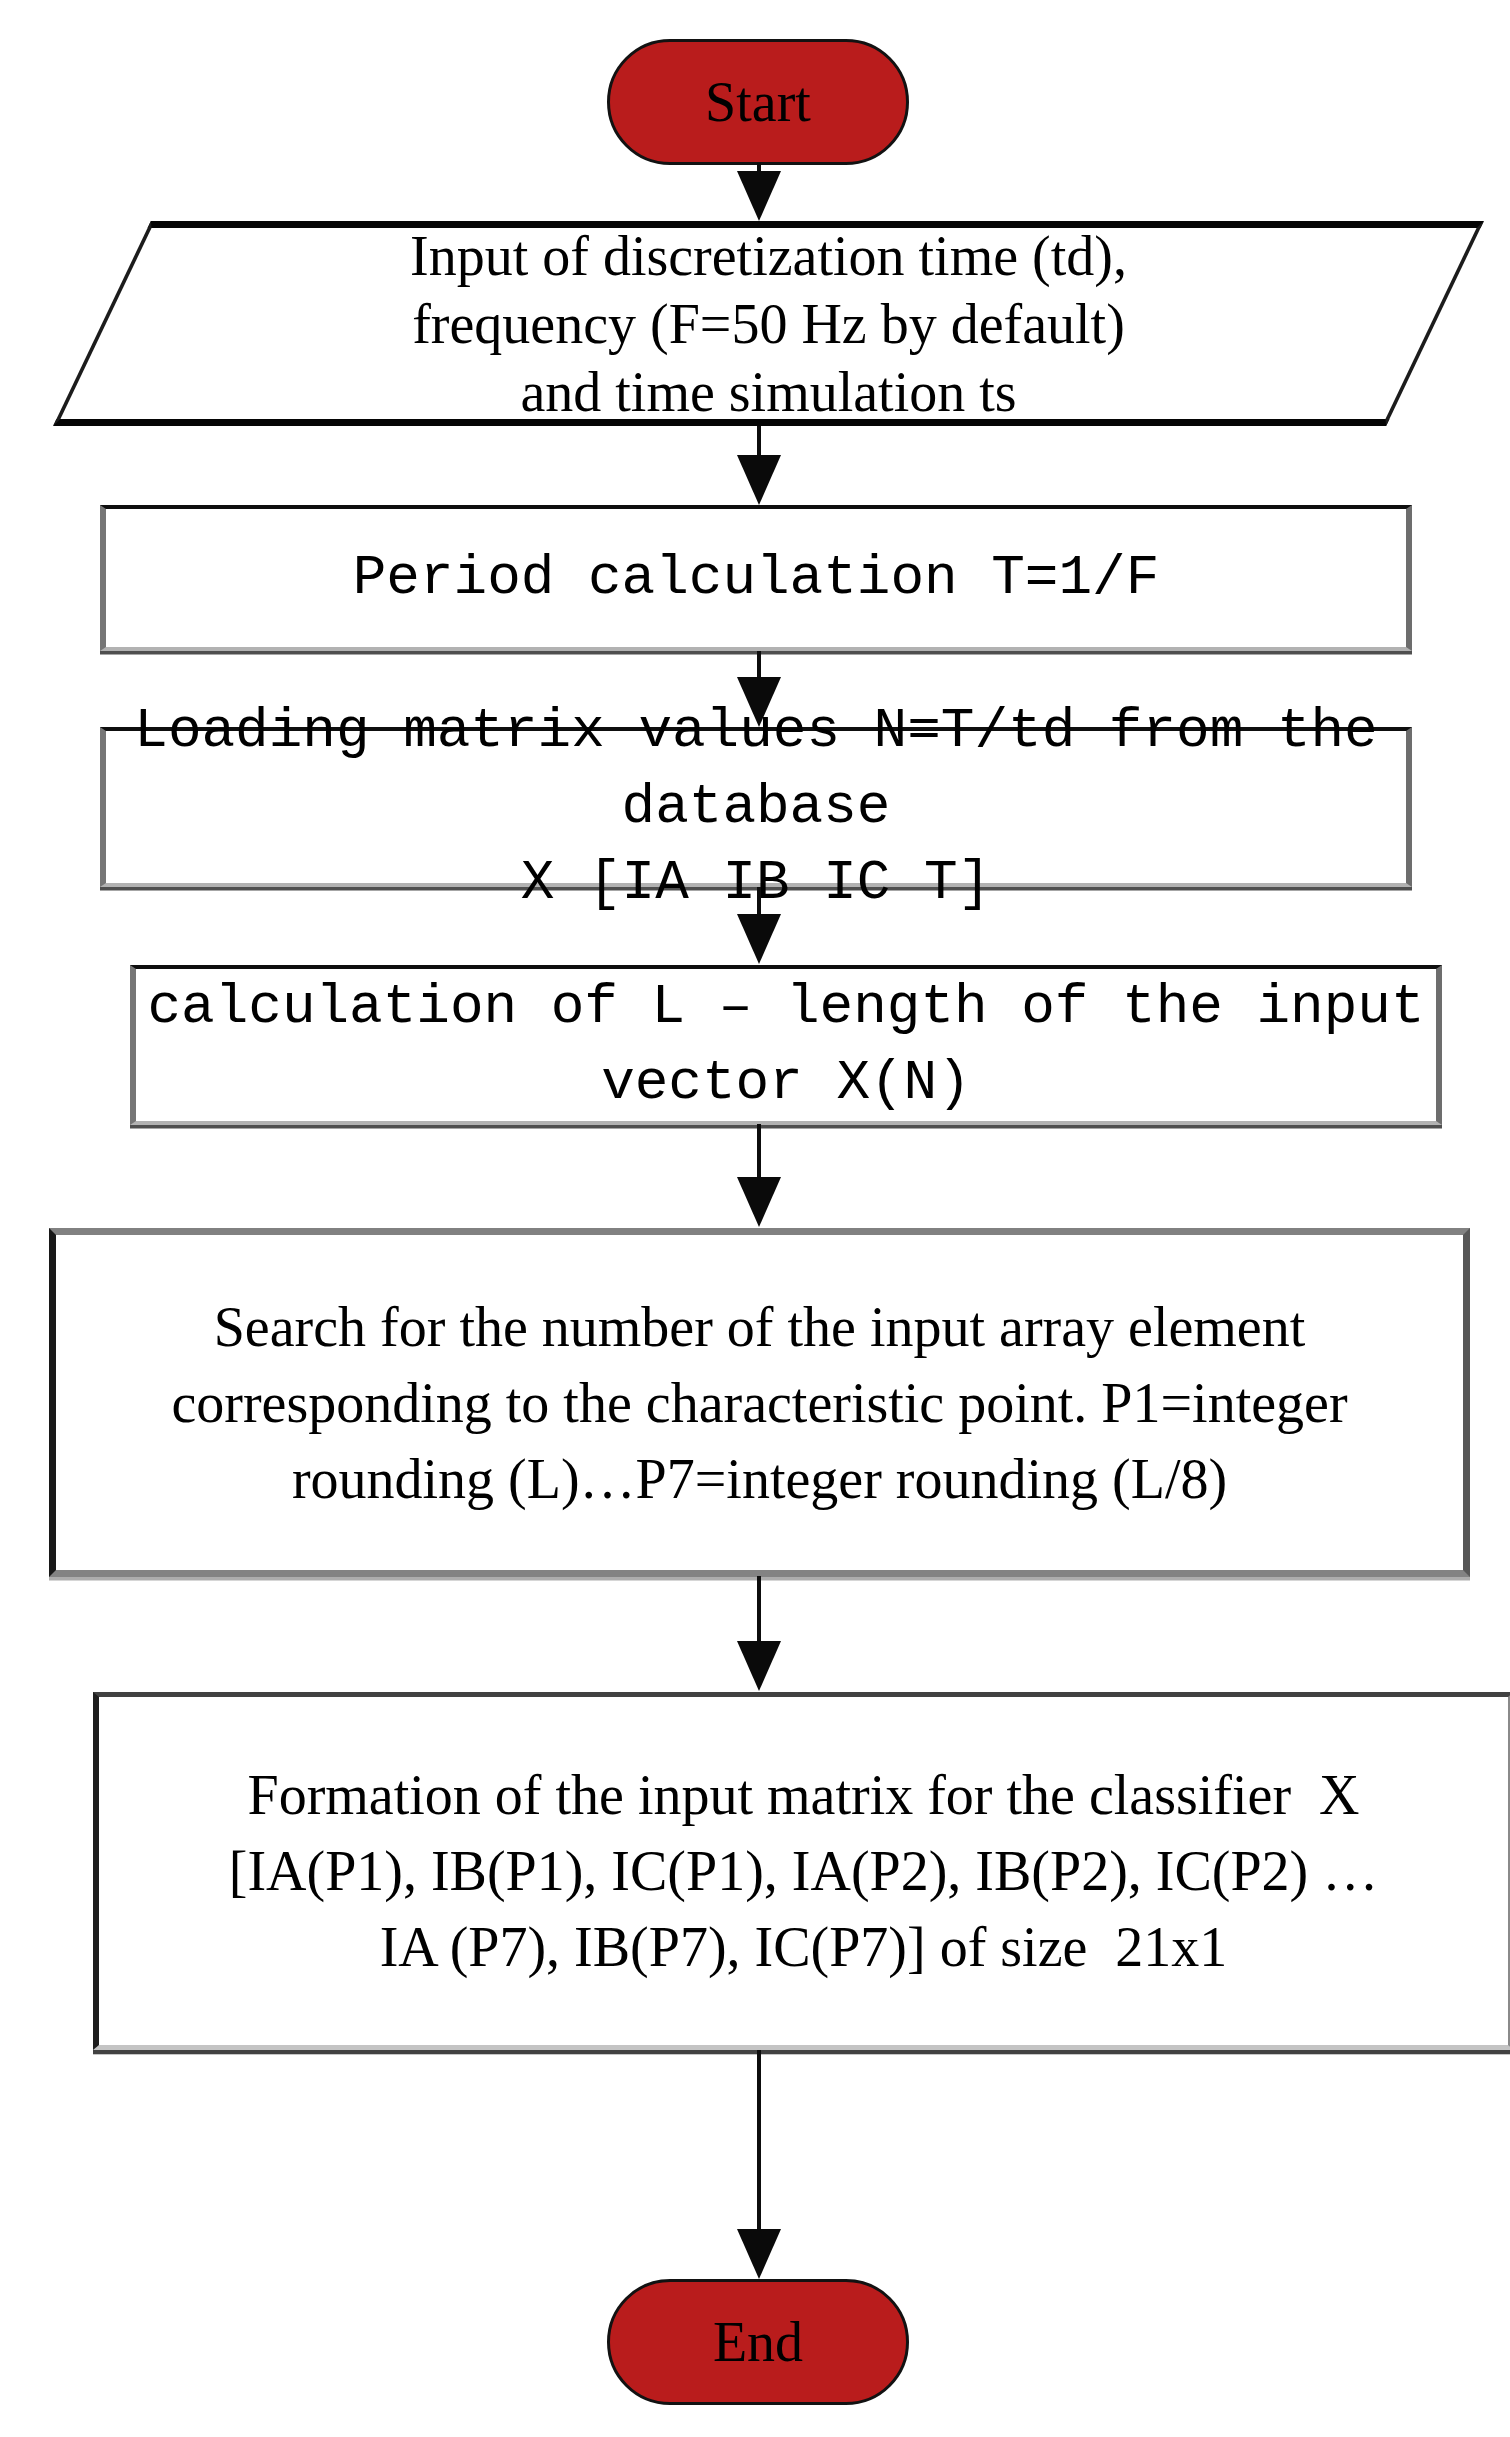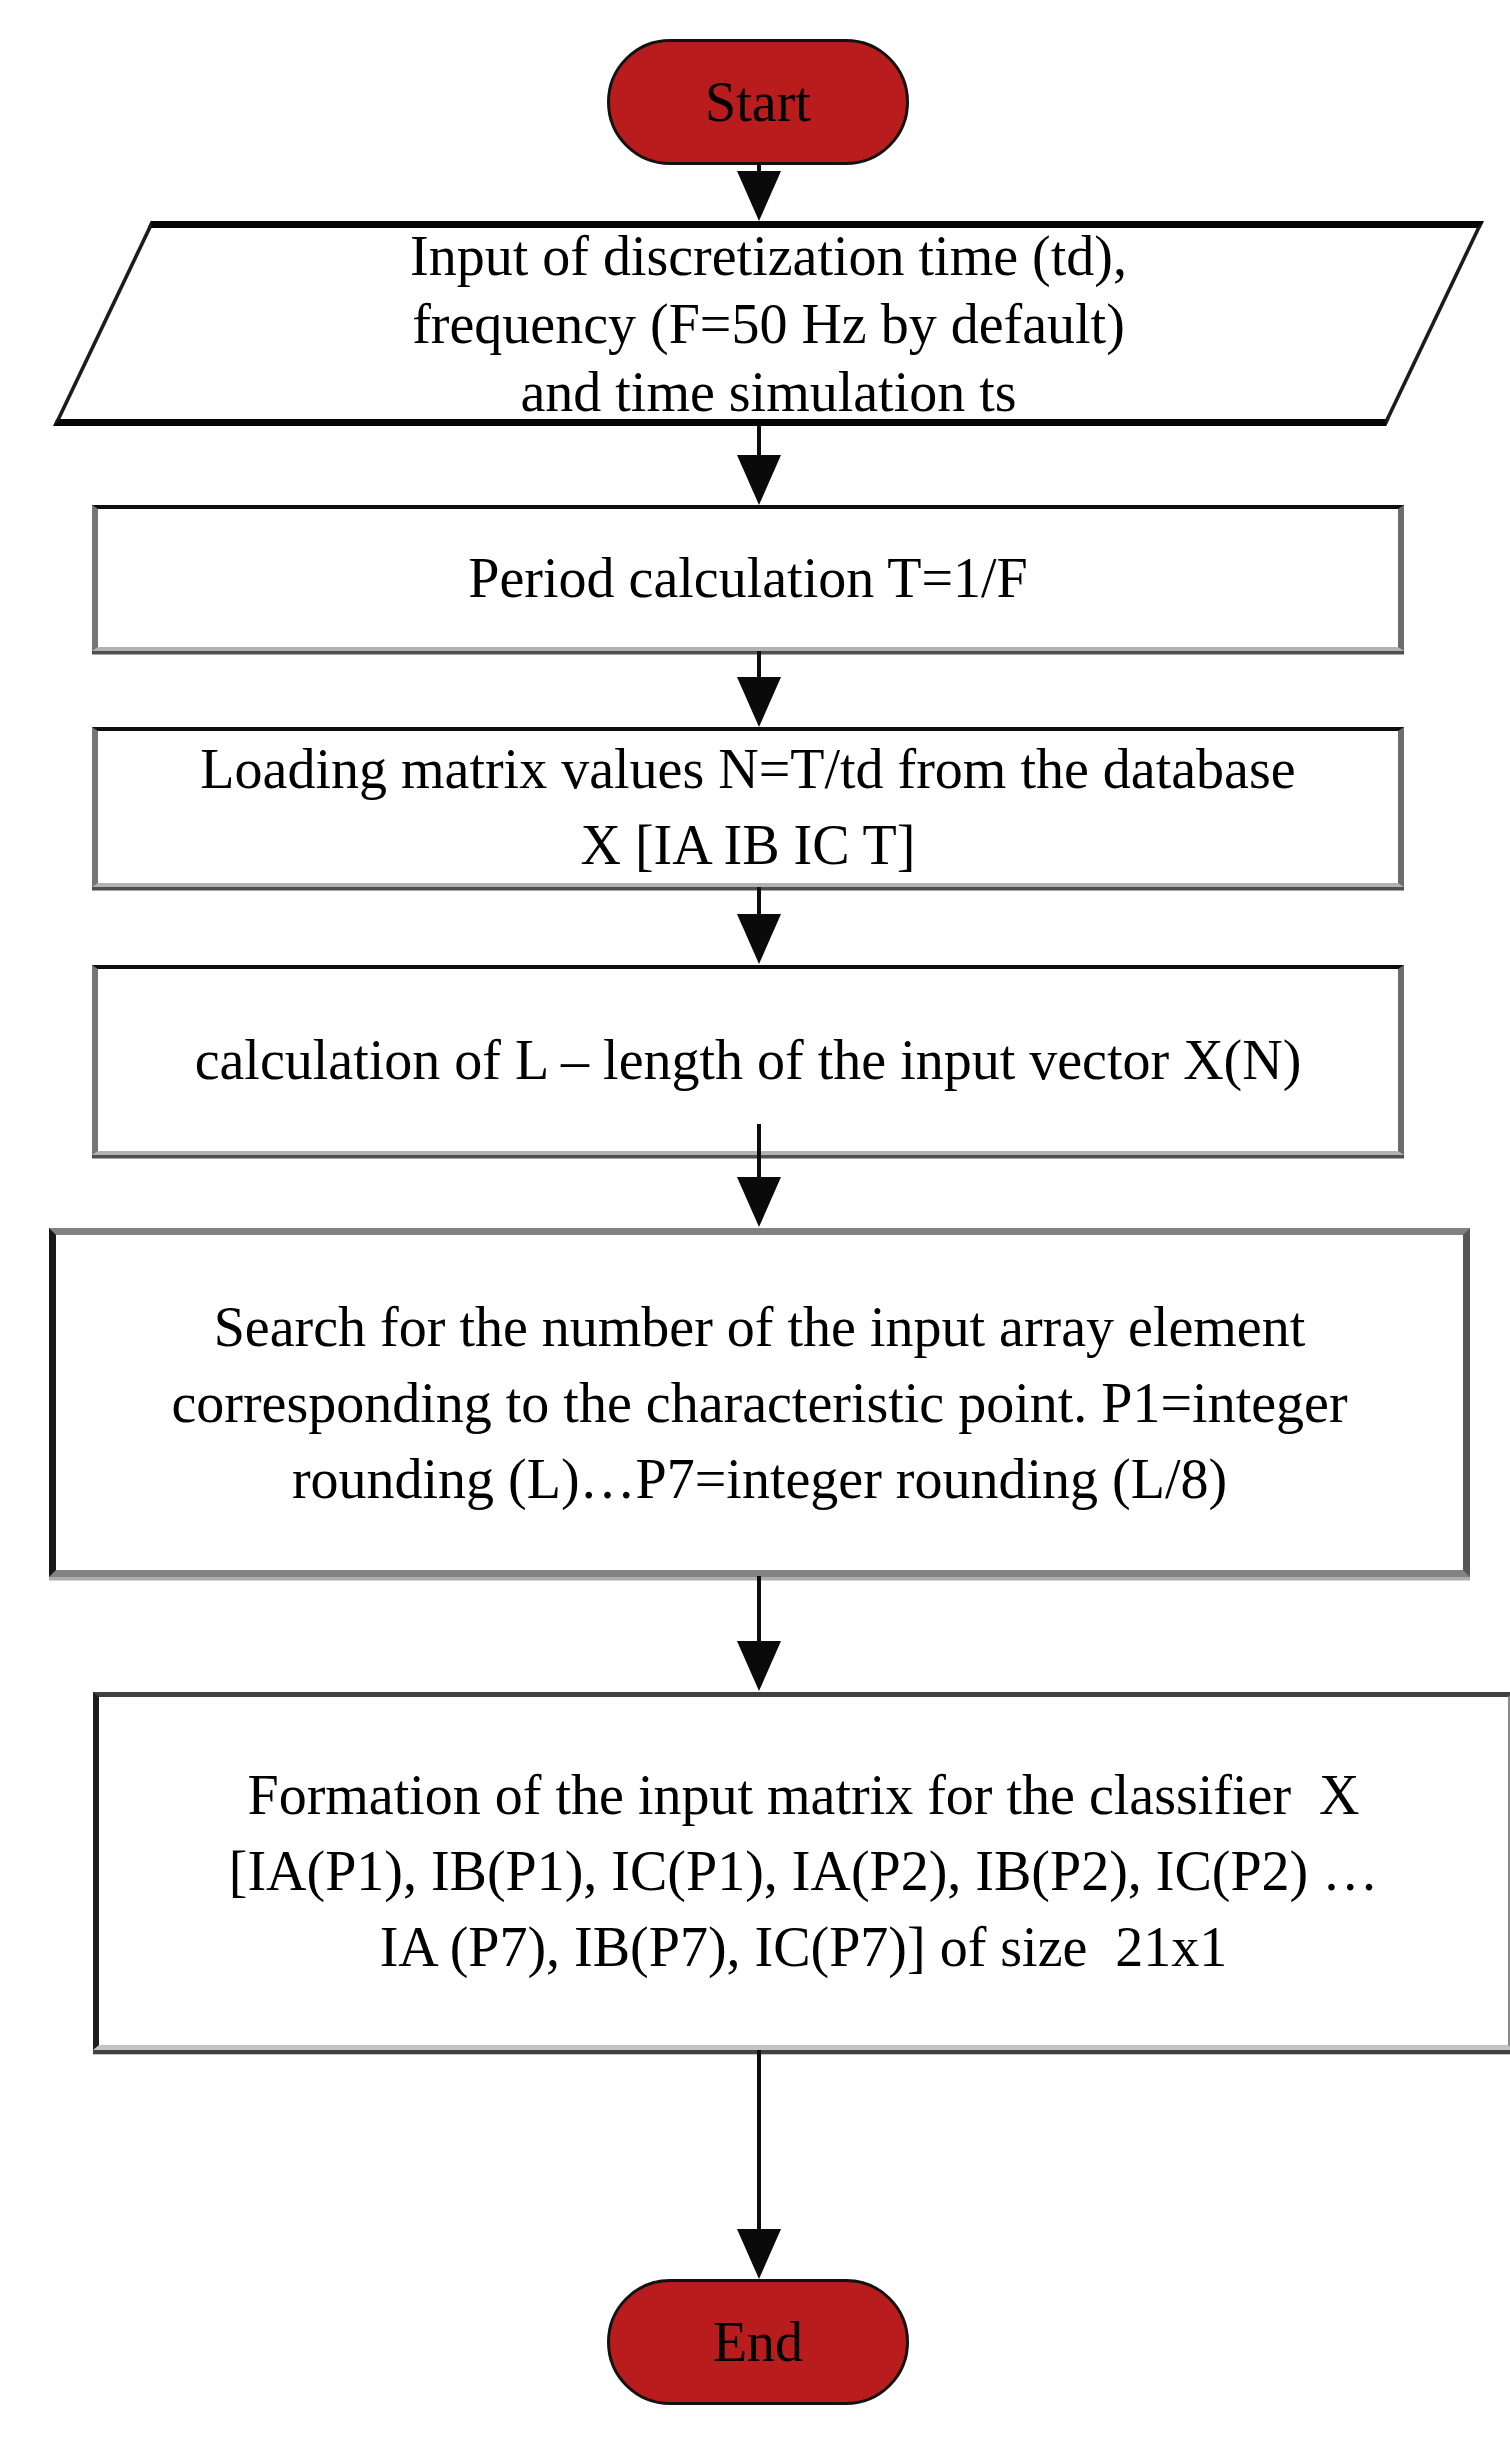--- a/index.html
+++ b/index.html
@@ -58,33 +58,34 @@
   .process{
     position:absolute;
     box-sizing:border-box;
     background:#ffffff;
     display:flex; flex-direction:column;
     align-items:center; justify-content:center;
     text-align:center;
     font-size:56px; line-height:76px;
   }
   .process-mid{
-    left:92px; width:1312px;
+    left:100px; width:1312px;
     border-top:4.3px solid #0e0e0e;
     border-left:6px solid #767676;
     border-right:6px solid #6d6d6d;
     border-bottom:4.3px solid #b2b2b2;
     box-shadow:0 3.5px 0 0 #4f4f4f;
+    font-family:Liberation Mono, monospace;
   }
   .process-big{
     left:49px; width:1421px;
   }
   #box-period{top:505px;height:146px;}
   #box-loading{top:727px;height:160px;}
-  #box-length{top:965px;height:190px;}
+  #box-length{top:965px;height:160px;margin-left:30px;}
   #box-search{
     top:1228px;height:349px;
     border-top:7px solid #818181;
     border-left:7px solid #181818;
     border-right:7px solid #575757;
     border-bottom:7px solid #838383;
     box-shadow:0 3.5px 0 0 #adadad;
   }
   #box-formation{
     top:1692px;height:358px;

